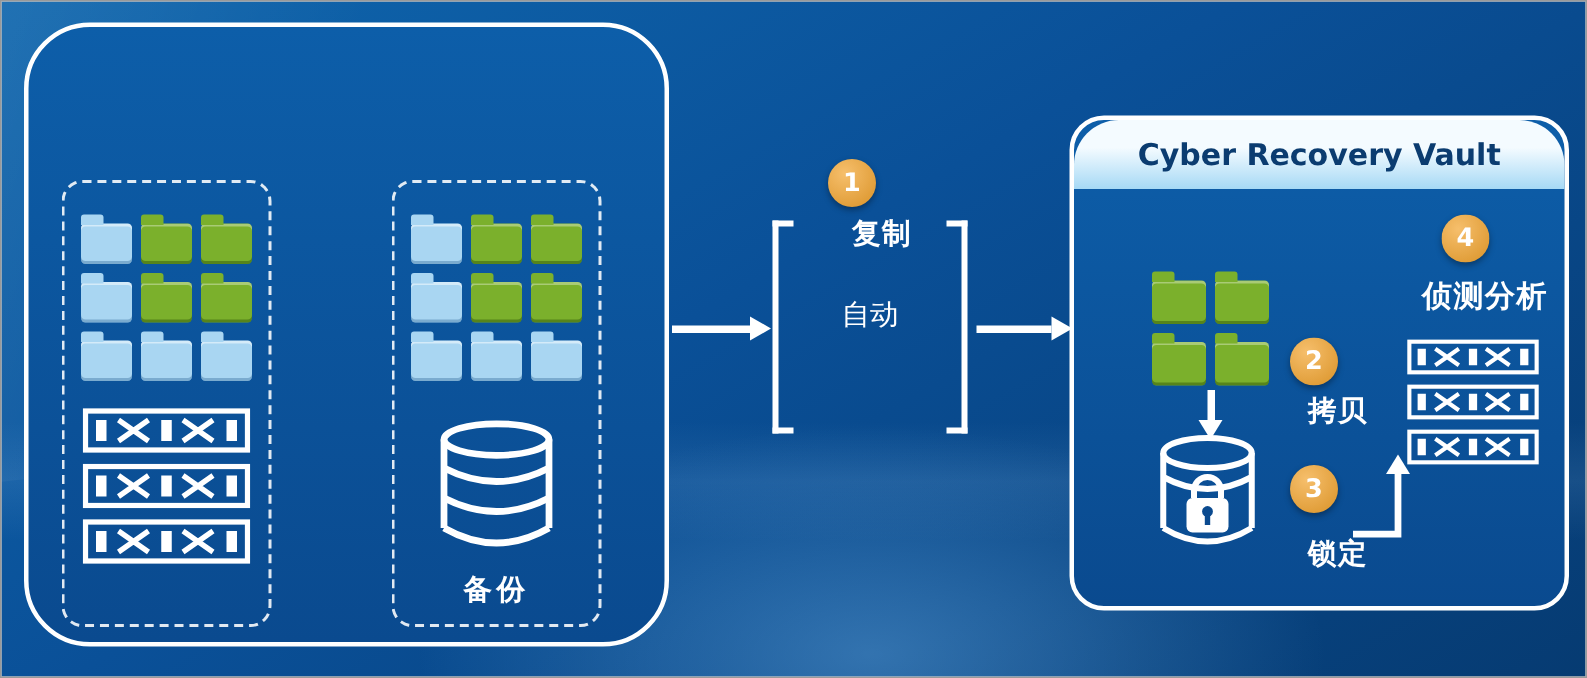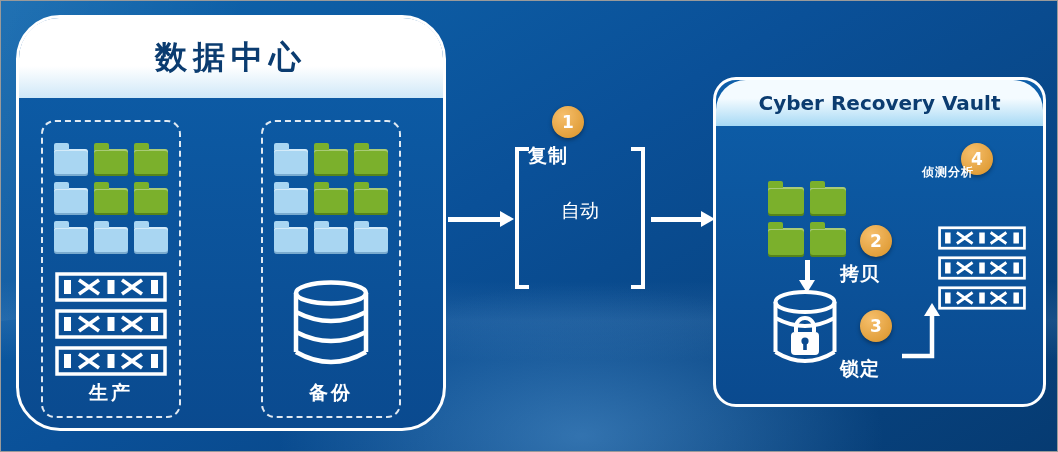--- a/index.html
+++ b/index.html
@@ -65,52 +65,49 @@
 
   .v-arrow{position:absolute;width:17px;left:83px;top:180px;height:34px}
   .v-arrow .line{position:absolute;left:6px;top:0;width:5px;height:21px;background:#fff}
   .v-arrow .head{position:absolute;left:0;top:20px;width:0;height:0;border-top:13px solid #fff;
                  border-left:8.5px solid transparent;border-right:8.5px solid transparent}
 
   .badge{position:absolute;width:32px;height:32px;border-radius:50%;
          background:radial-gradient(circle at 35% 30%,rgba(255,255,255,.30),rgba(0,0,0,.10)),var(--accent-orange,#f2a32c);
          color:#fff;font-weight:bold;font-size:17px;display:flex;align-items:center;justify-content:center;
          box-shadow:0 2px 4px rgba(0,0,0,.35)}
-  .step-label{position:absolute;color:#fff;font-weight:bold;font-size:19px;text-align:left;letter-spacing:1px}
+  .step-label{position:absolute;color:#fff;font-weight:bold;font-size:19px;text-align:right;letter-spacing:1px}
 
   .b1{left:551px;top:105px}
   .l1{left:527px;top:142px;width:80px}
   .b2{left:144px;top:145px}
   .l2{left:124px;top:181px;width:72px}
   .b3{left:144px;top:230px}
   .l3{left:124px;top:276px;width:72px}
   .b4{left:245px;top:63px}
-  .l4{left:206px;top:84px;width:110px;font-size:12px}
+  .l4{left:206px;top:104px;width:110px;font-size:20px}
 
   .bracket{position:absolute;width:14px;height:142px;top:146px}
   .bracket.l{left:514px;border-left:4px solid #fff;border-top:4px solid #fff;border-bottom:4px solid #fff}
   .bracket.r{left:630px;border-right:4px solid #fff;border-top:4px solid #fff;border-bottom:4px solid #fff}
   .airgap-text{position:absolute;left:520px;top:196px;width:118px;text-align:center;color:#fff;font-weight:normal;
                font-size:19px;line-height:27px}
 
   .elbow{position:absolute;left:186px;top:222px;width:42px;height:62px}
   .elbow svg{display:block;width:100%;height:100%}
 </style>
 </head>
 <body>
 
 <div class="stage">
   <div class="bg-ray"></div>
   <div class="bg-band"></div>
   <div class="bg-glow"></div>
 
   <div class="bigbox dc">
-    <div class="box-header">
-      <span>数据中心</span>
-    </div>
 
     <div class="dashed prod">
       <div class="folder-grid">
           <div class="folder blue"></div>
           <div class="folder green"></div>
           <div class="folder green"></div>
           <div class="folder blue"></div>
           <div class="folder green"></div>
           <div class="folder green"></div>
           <div class="folder blue"></div>
@@ -139,21 +136,20 @@
           <div class="tape">
             <svg viewBox="0 0 112 30" xmlns="http://www.w3.org/2000/svg">
               <rect x="2" y="2" width="108" height="26" fill="none" stroke="#fff" stroke-width="3.5"></rect>
               <rect x="9" y="8" width="7" height="14" fill="#fff"></rect>
               <rect x="52.5" y="8" width="7" height="14" fill="#fff"></rect>
               <rect x="96" y="8" width="7" height="14" fill="#fff"></rect>
               <path d="M24 8 L44 22 M44 8 L24 22 M67 8 L87 22 M87 8 L67 22" stroke="#fff" stroke-width="3.5"></path>
             </svg>
           </div>
         </div>
-      <div class="group-label">生产</div>
     </div>
 
     <div class="dashed bak">
       <div class="folder-grid">
           <div class="folder blue"></div>
           <div class="folder green"></div>
           <div class="folder green"></div>
           <div class="folder blue"></div>
           <div class="folder green"></div>
           <div class="folder green"></div>

